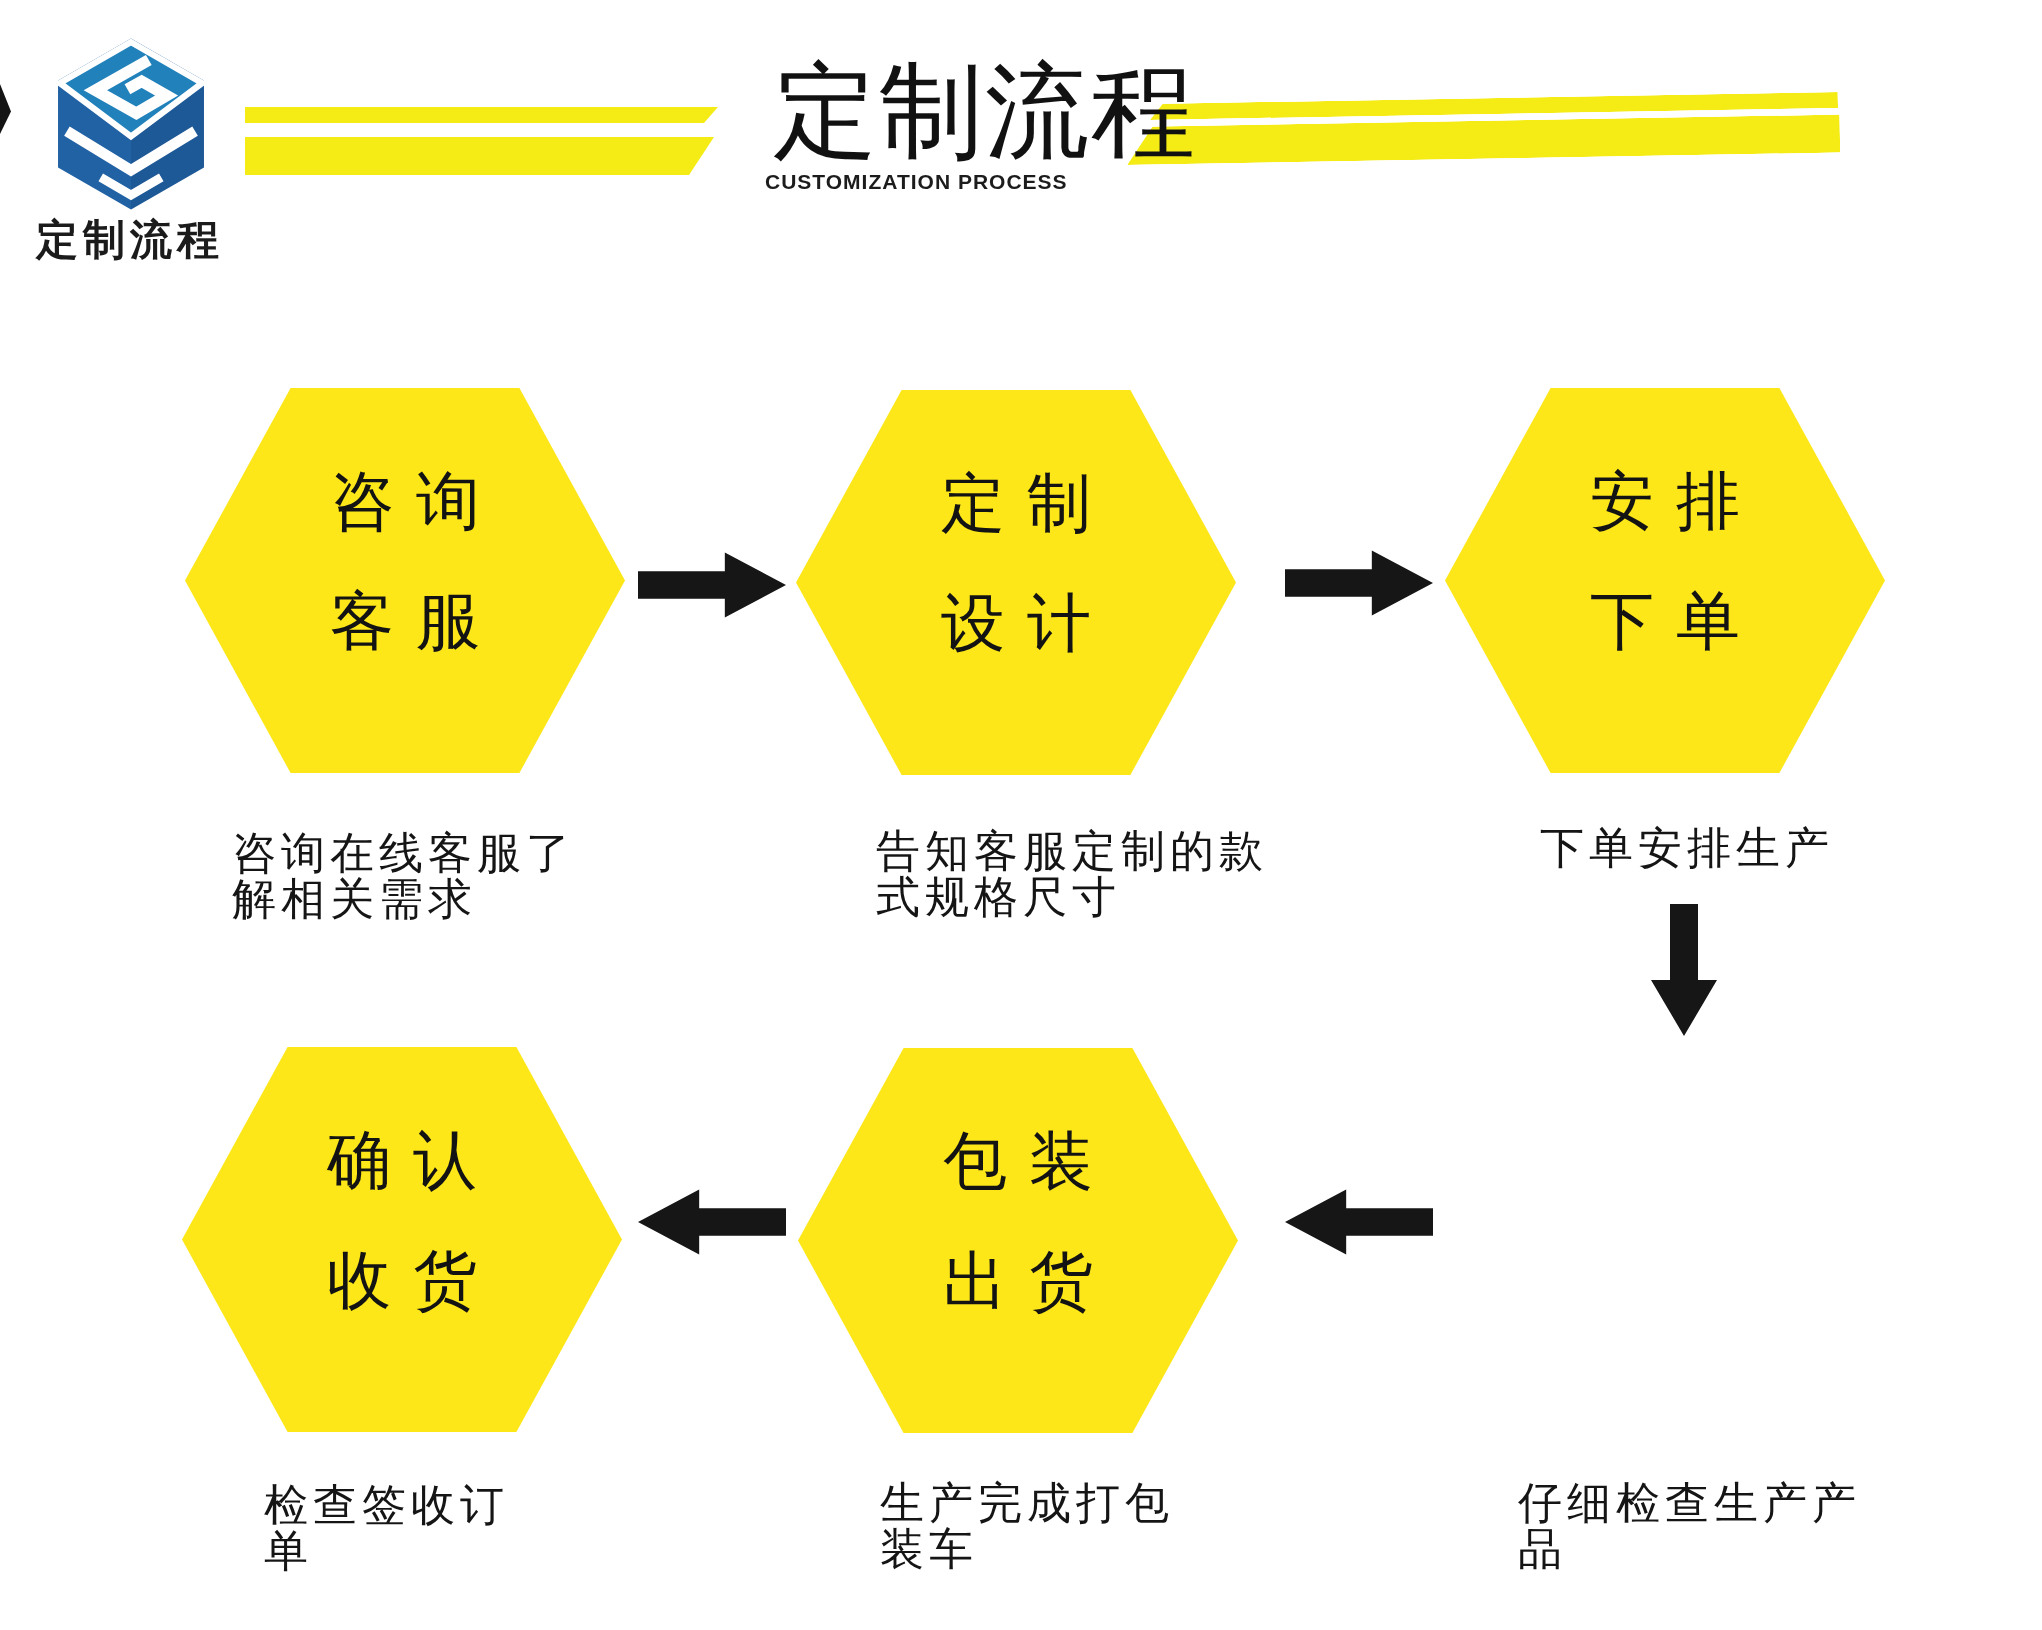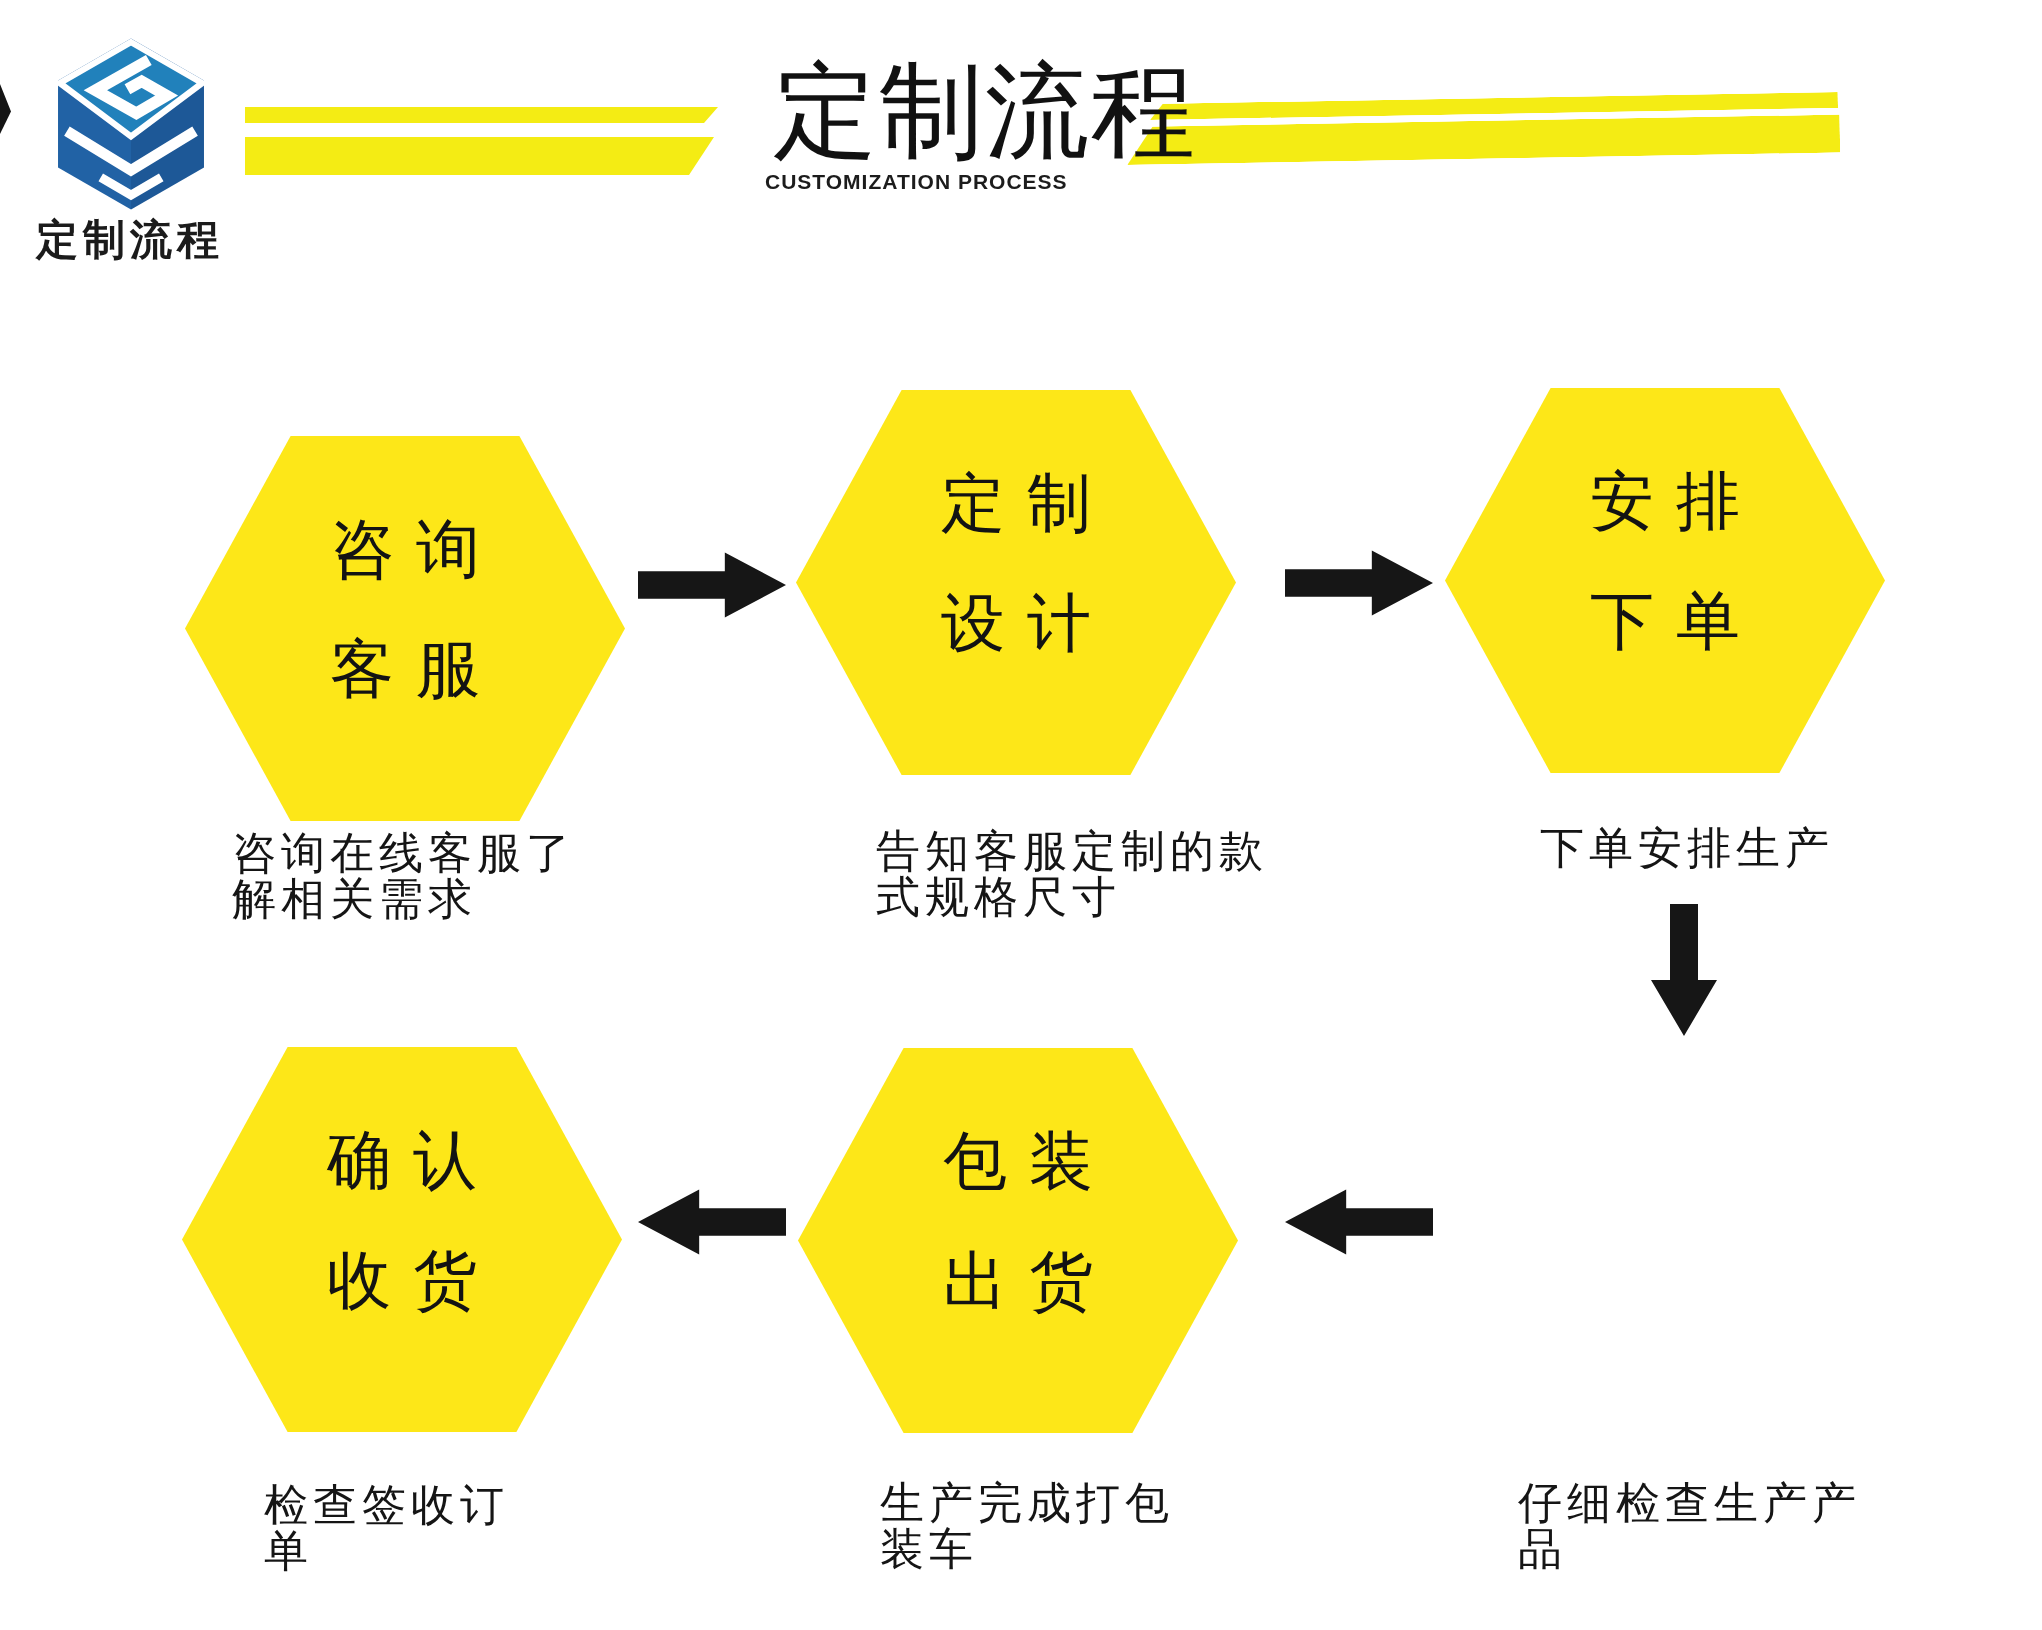--- a/index.html
+++ b/index.html
@@ -40,21 +40,21 @@
   }
   
   .hex{
     position:absolute;width:440px;height:385px;background:var(--hexagon_yellow,#fde718);
     clip-path:polygon(0% 50%,24% 0%,76% 0%,100% 50%,76% 100%,24% 100%);
     display:flex;flex-direction:column;align-items:center;justify-content:center;
     gap:56px;padding-bottom:40px;box-sizing:border-box;
   }
   .hex .hl{font-size:64px;line-height:1;letter-spacing:22px;margin-right:-22px;
     color:#131313;font-weight:500;white-space:nowrap;}
-  .hex-1{left:185px;top:388px;margin-top:48px;}
+  .hex-1{left:185px;top:388px;}
   .hex-2{left:796px;top:390px;}
   .hex-3{left:1445px;top:388px;}
   .hex-4{left:1445px;top:1047px;}
   .hex-5{left:798px;top:1048px;}
   .hex-6{left:182px;top:1047px;text-align:right;}
   
   .caption{position:absolute;font-size:44px;letter-spacing:5px;line-height:1.05;
     color:#151515;word-break:break-all;}
   .cap-1{left:232px;top:830px;width:365px;}
   .cap-2{left:876px;top:828px;width:412px;}

